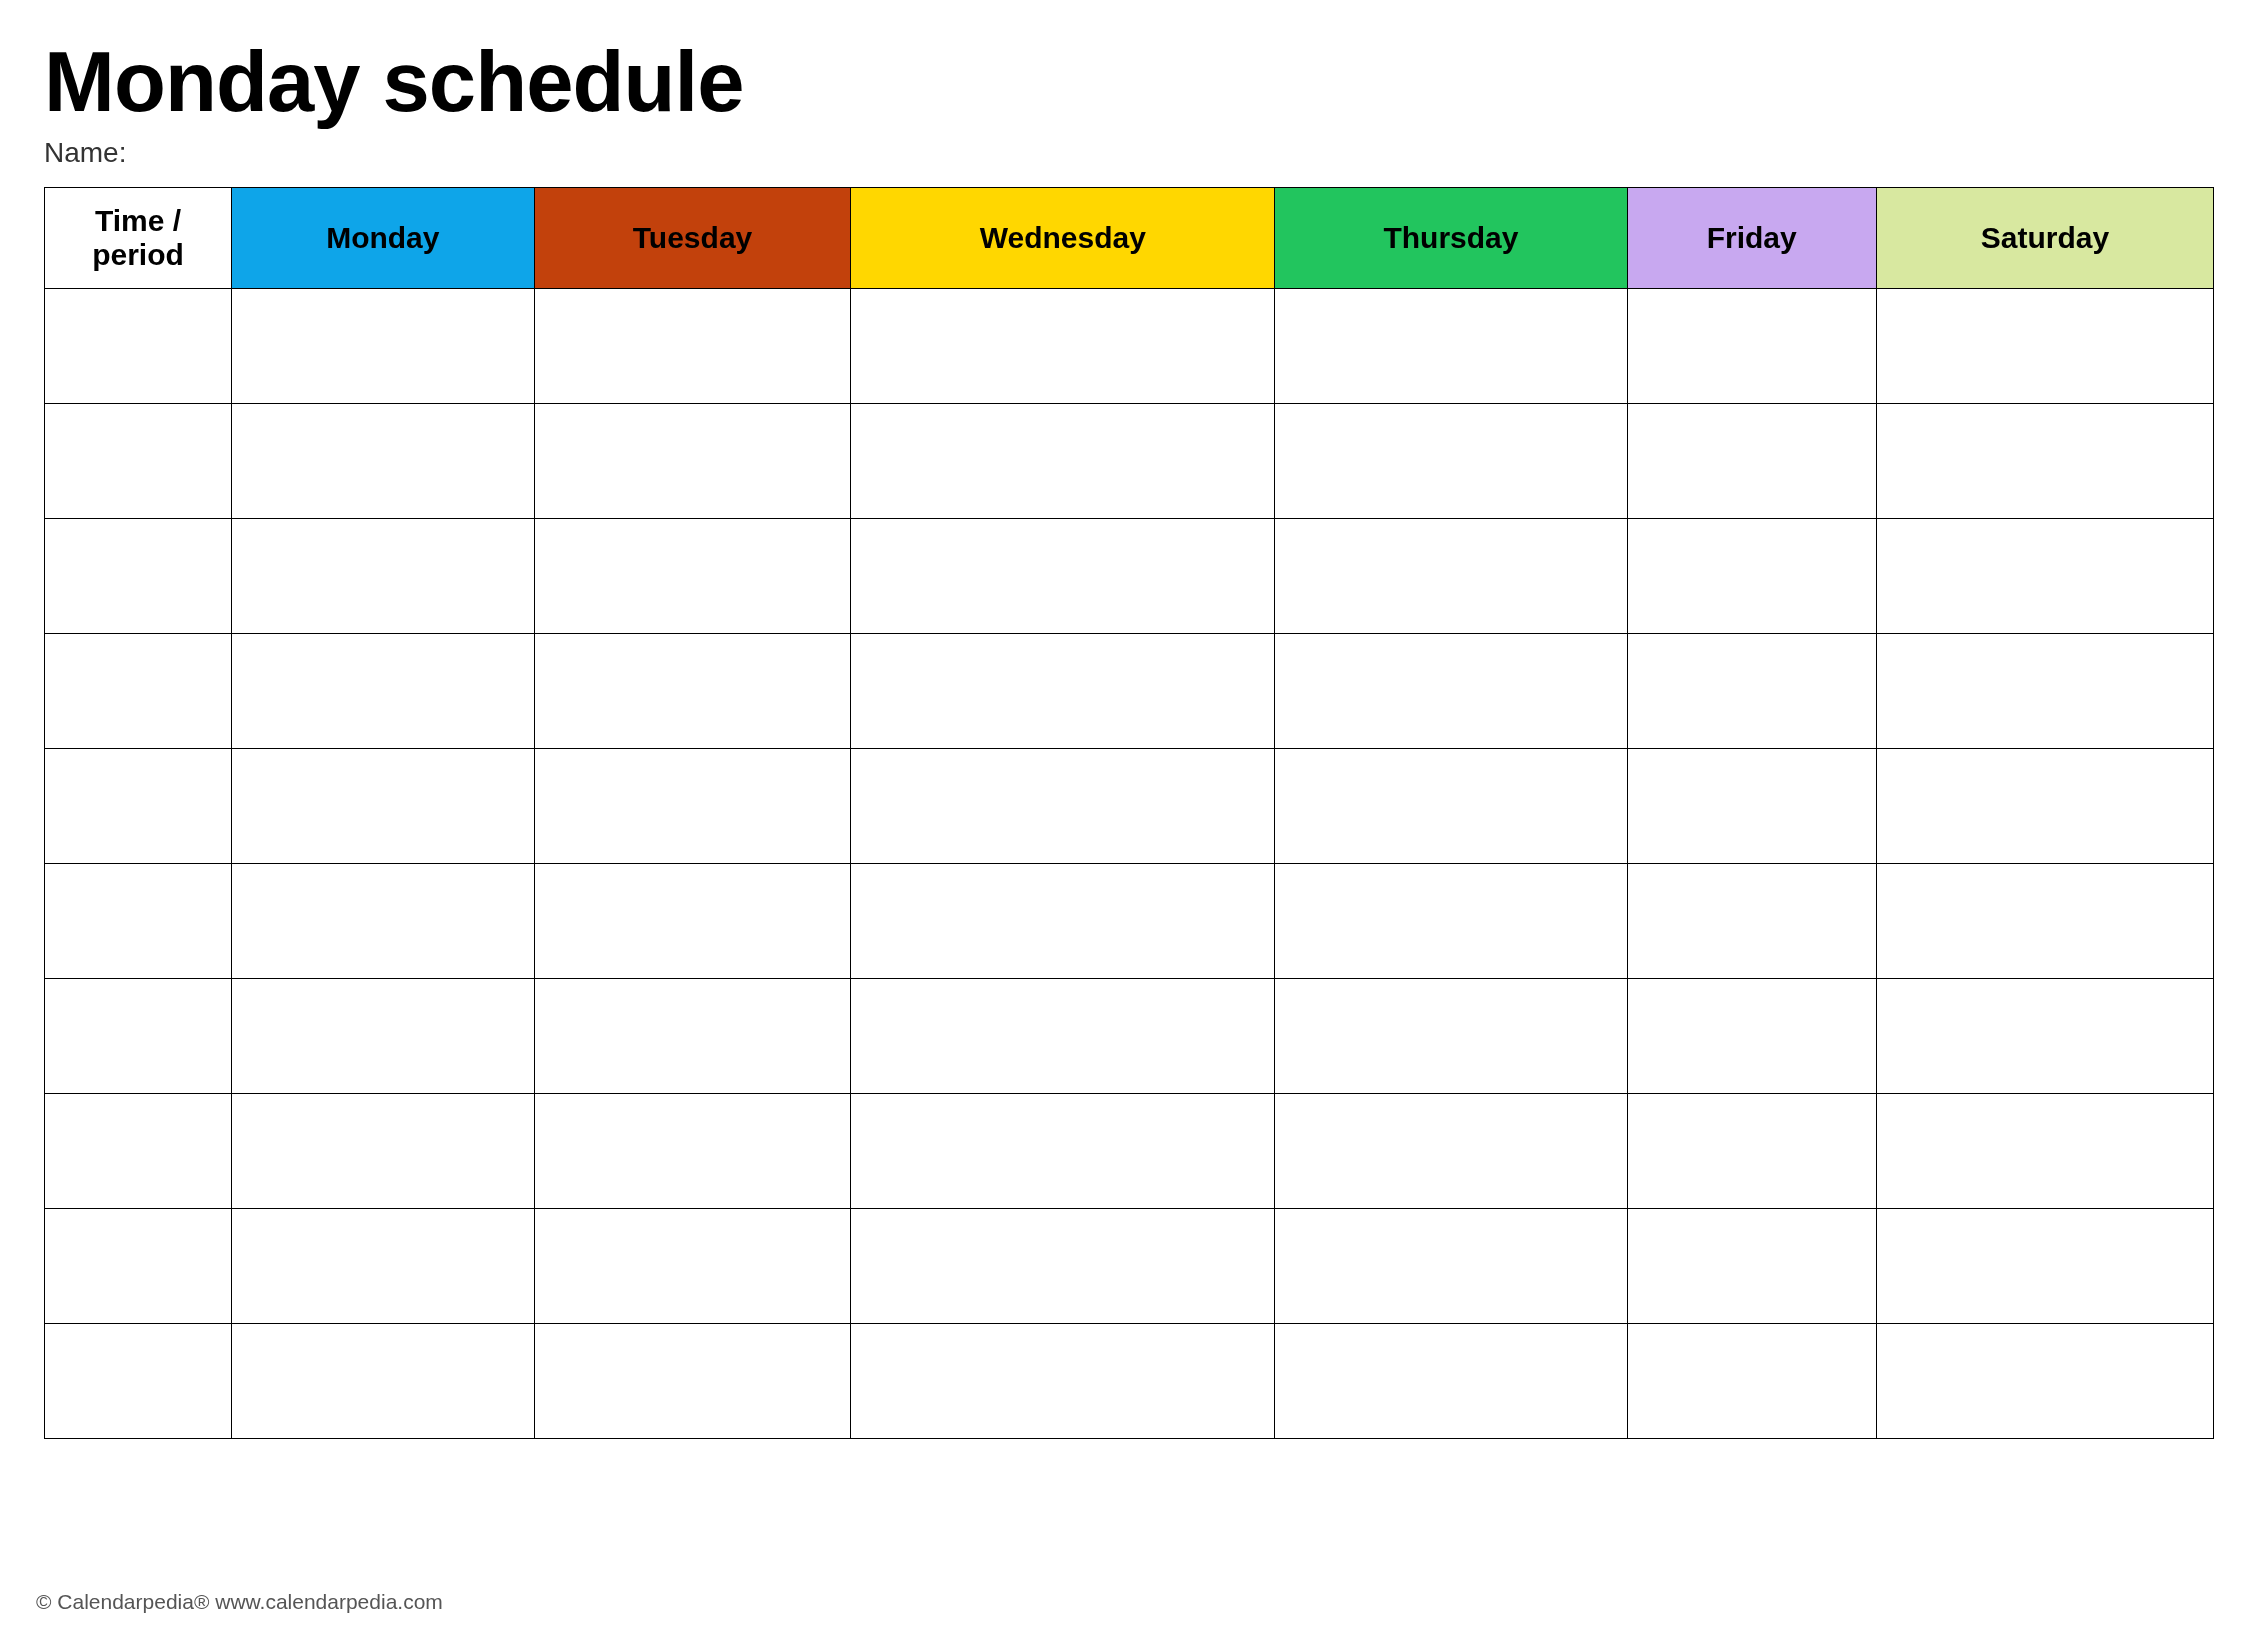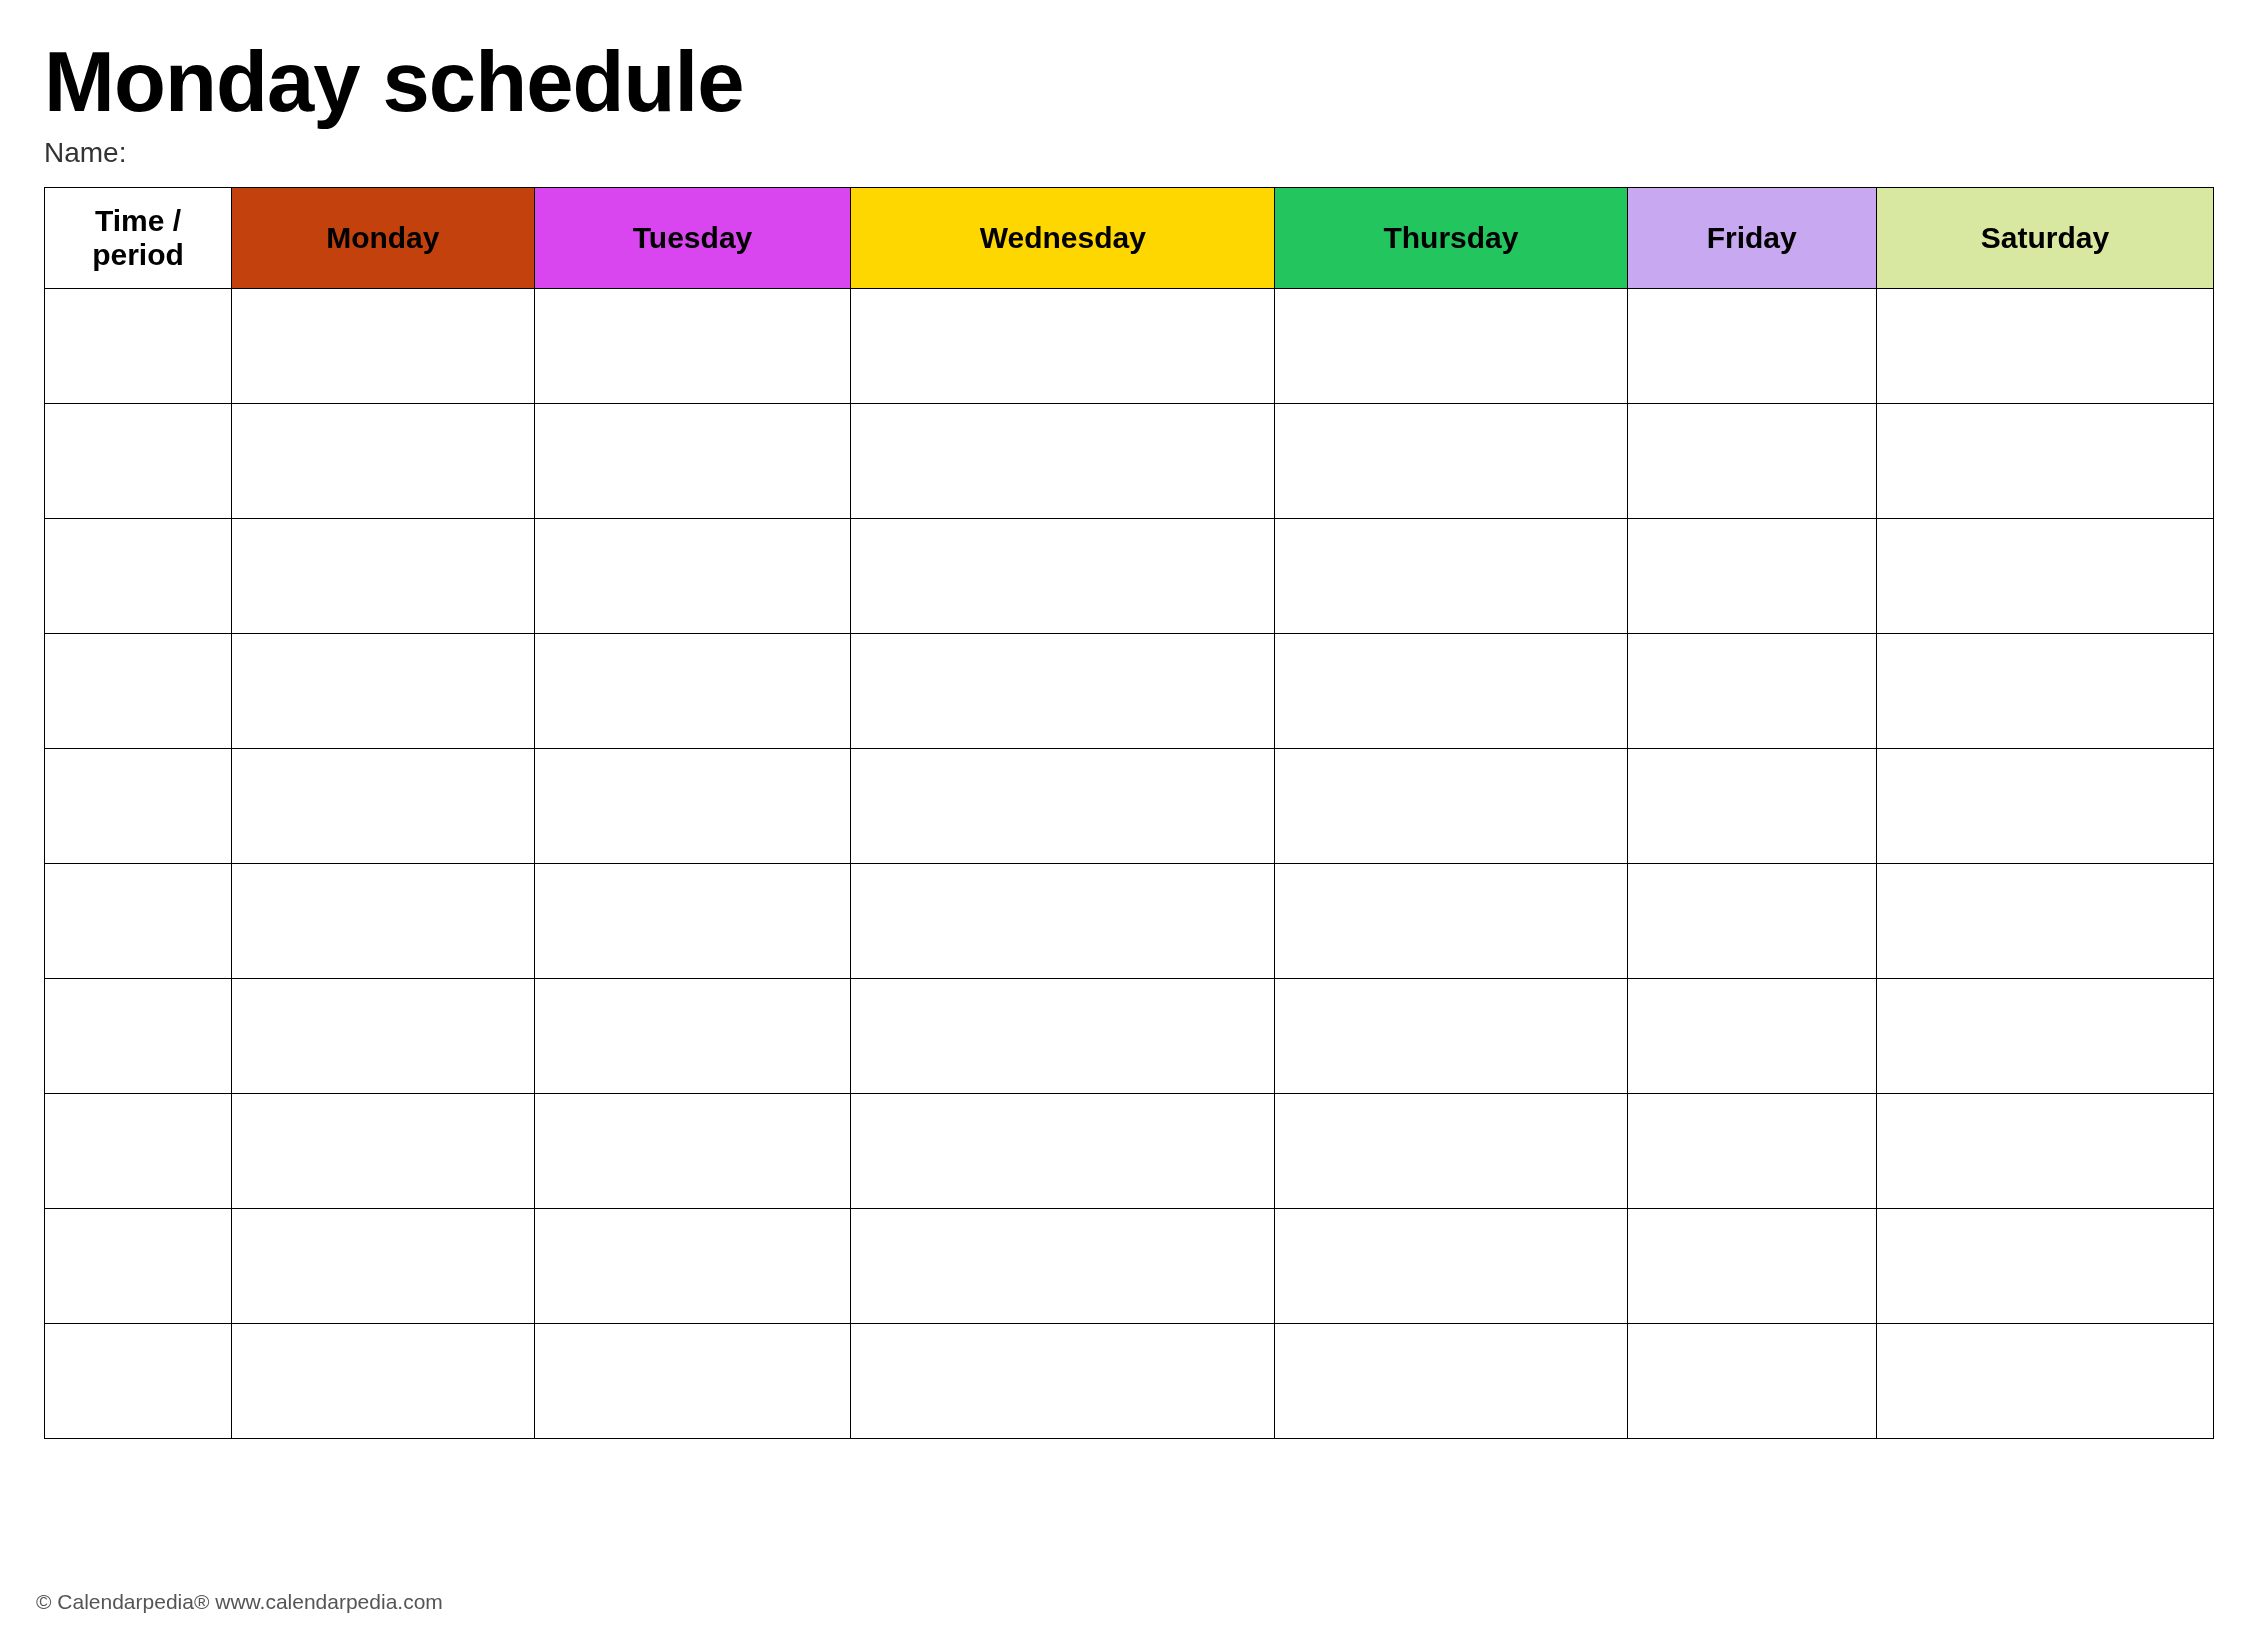--- a/index.html
+++ b/index.html
@@ -94,26 +94,26 @@
     .schedule-table td {
       height: 115px;
     }
 
     .col-time {
       background-color: #ffffff;
       width: 187px;
     }
 
     .col-monday {
+      background-color: #0ea5e9;
+      margin-left: 20px;
+    }
+
+    .col-tuesday {
       background-color: #c2410c;
-      margin-left: 20px;
-    }
-
-    .col-tuesday {
-      background-color: #d946ef;
     }
 
     .col-wednesday {
       background-color: #ffd700;
     }
 
     .col-thursday {
       background-color: #22c55e;
     }
 

